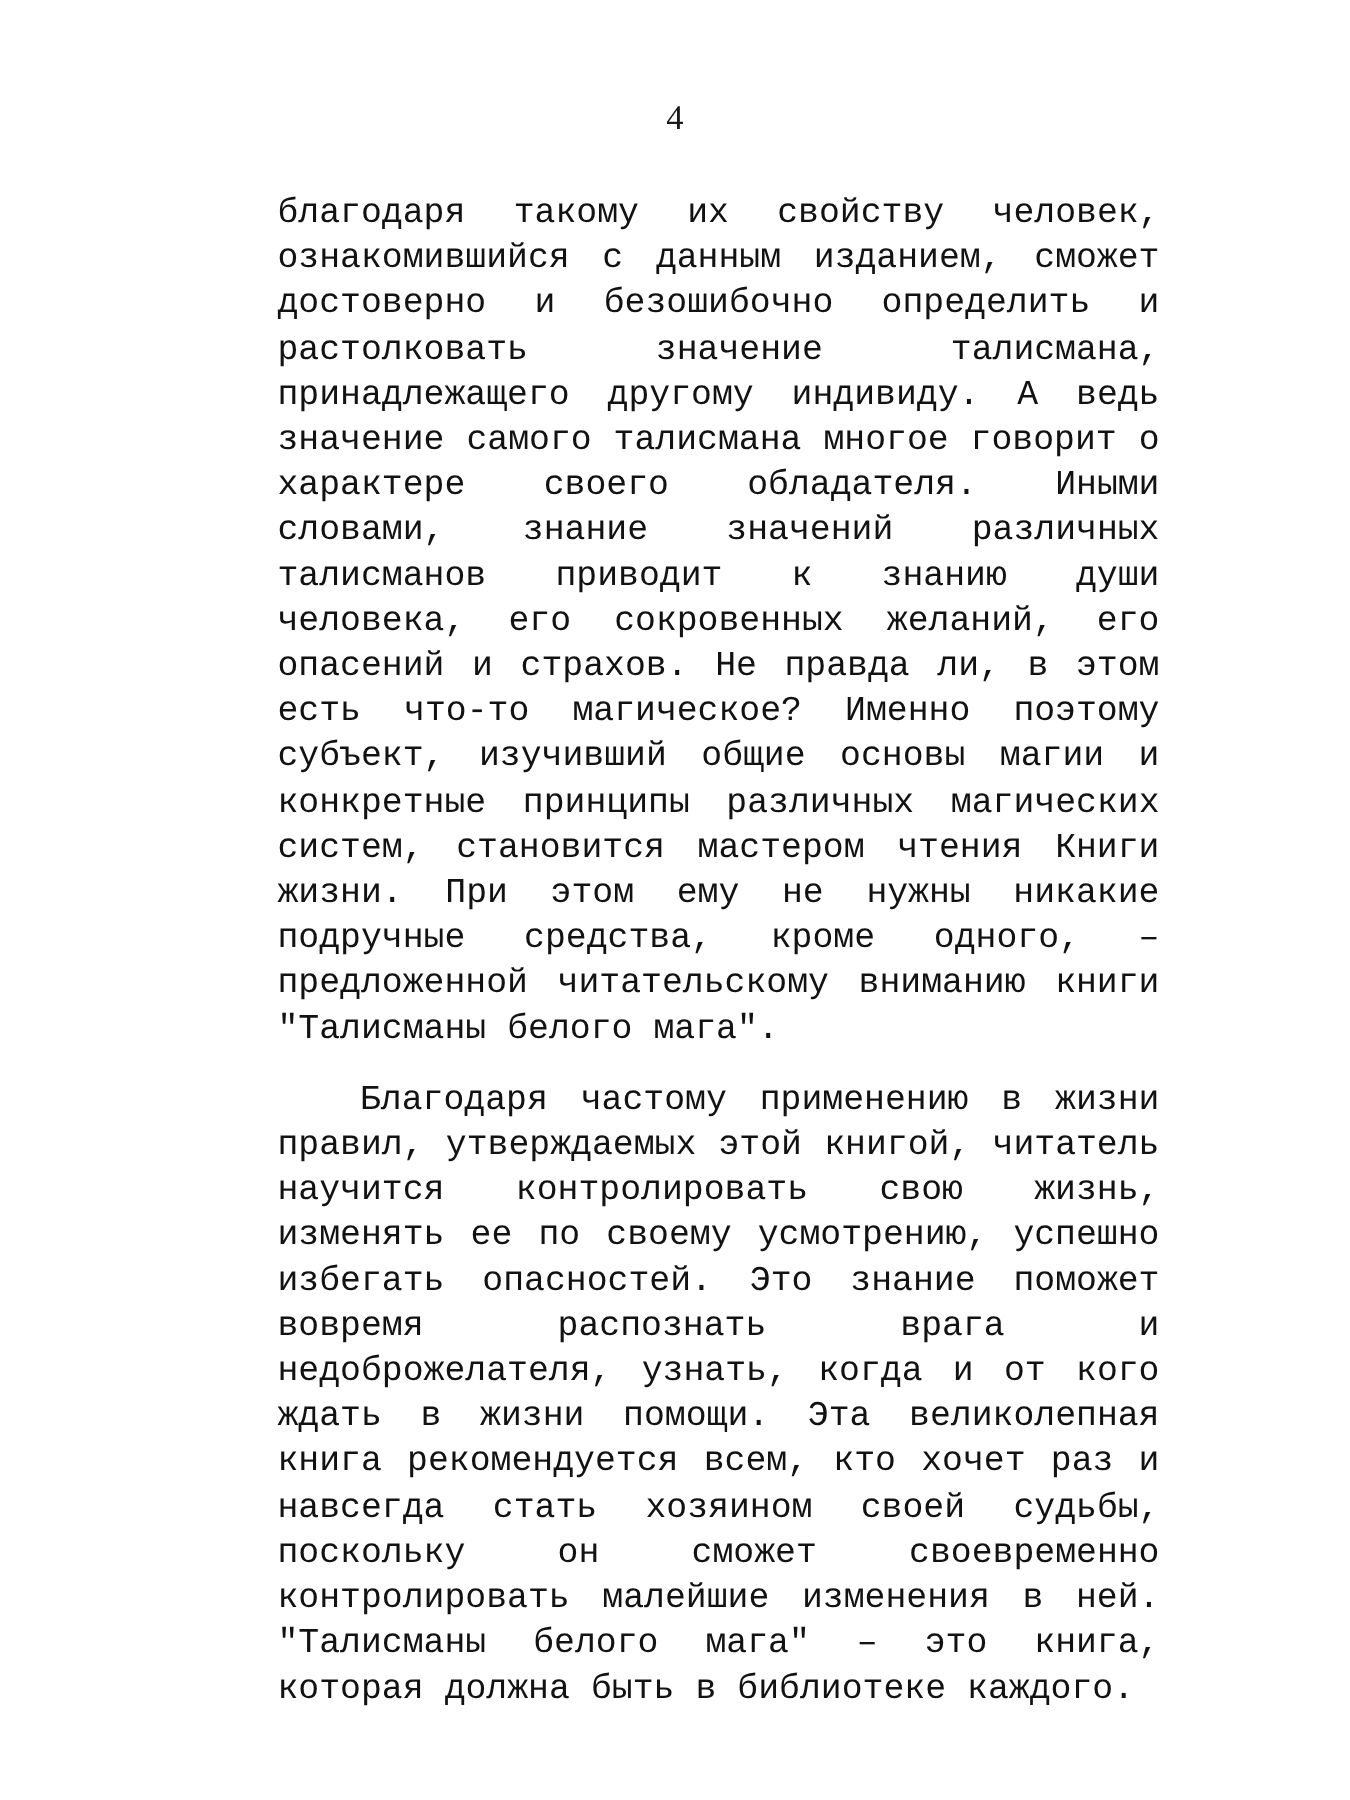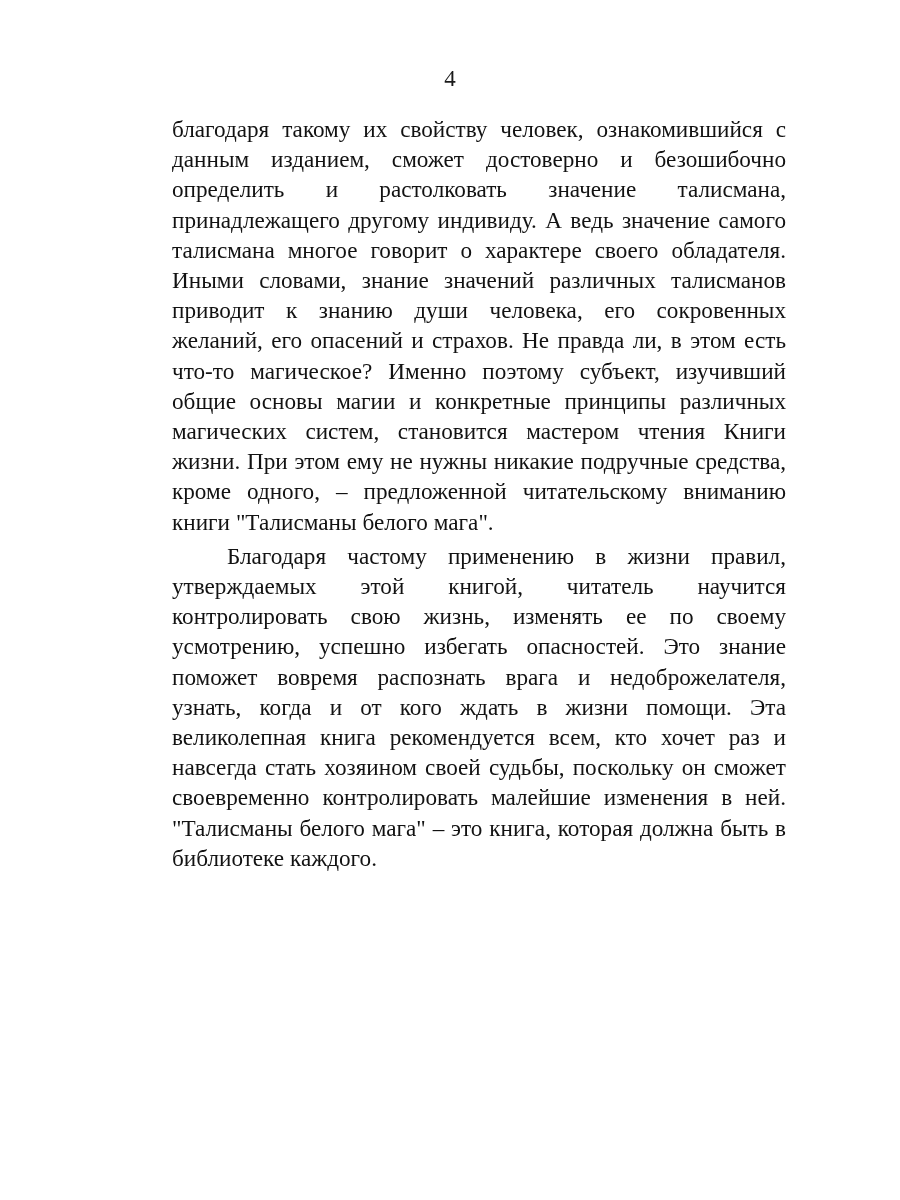--- a/index.html
+++ b/index.html
@@ -29,28 +29,29 @@
     color: #1a1a1a;
     letter-spacing: 0.2px;
   }
   .text-block {
     position: absolute;
     top: 110px;
     left: 168px;
     width: 622px;
   }
   .para {
-    margin: 4px;
+    margin: 17px;
     font-size: 23.2px;
     line-height: 30.2px;
     text-align: justify;
     text-justify: inter-word;
     color: #121212;
     word-spacing: 0.1px;
     hyphens: none;
+    font-family: Liberation Mono, monospace;
   }
   .para-continuation {
     text-indent: 0;
   }
   .para-indented {
     text-indent: 55px;
   }
   .blank-area {
     position: absolute;
     top: 860px;

